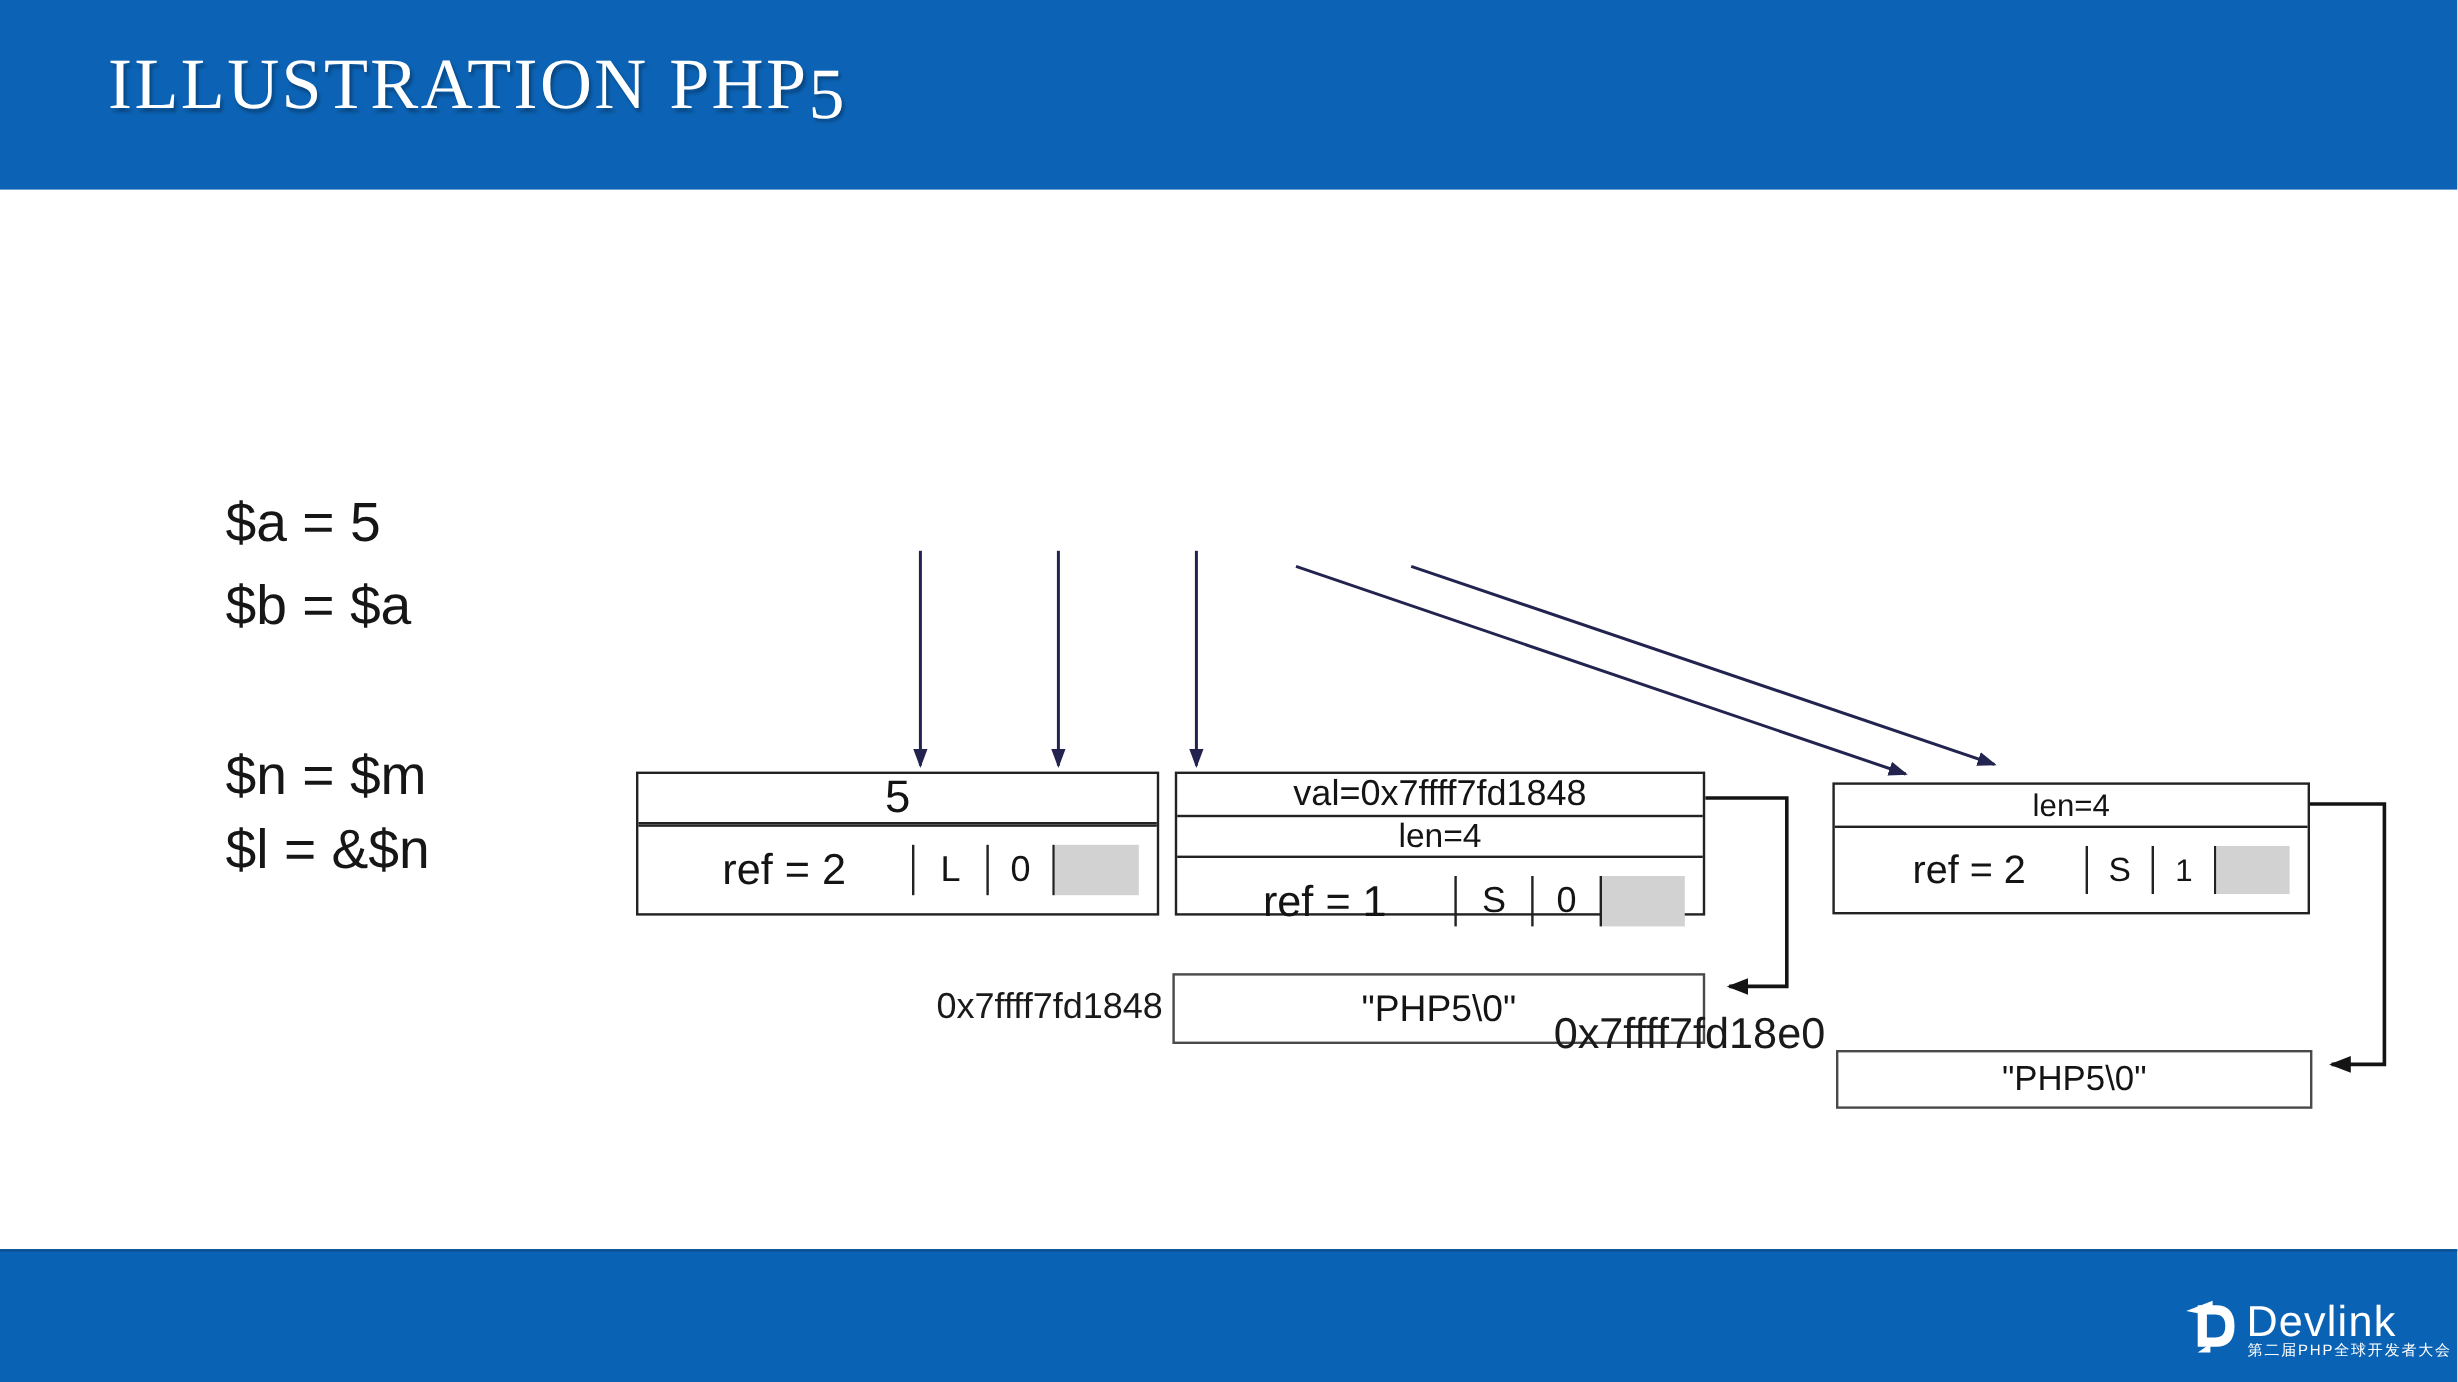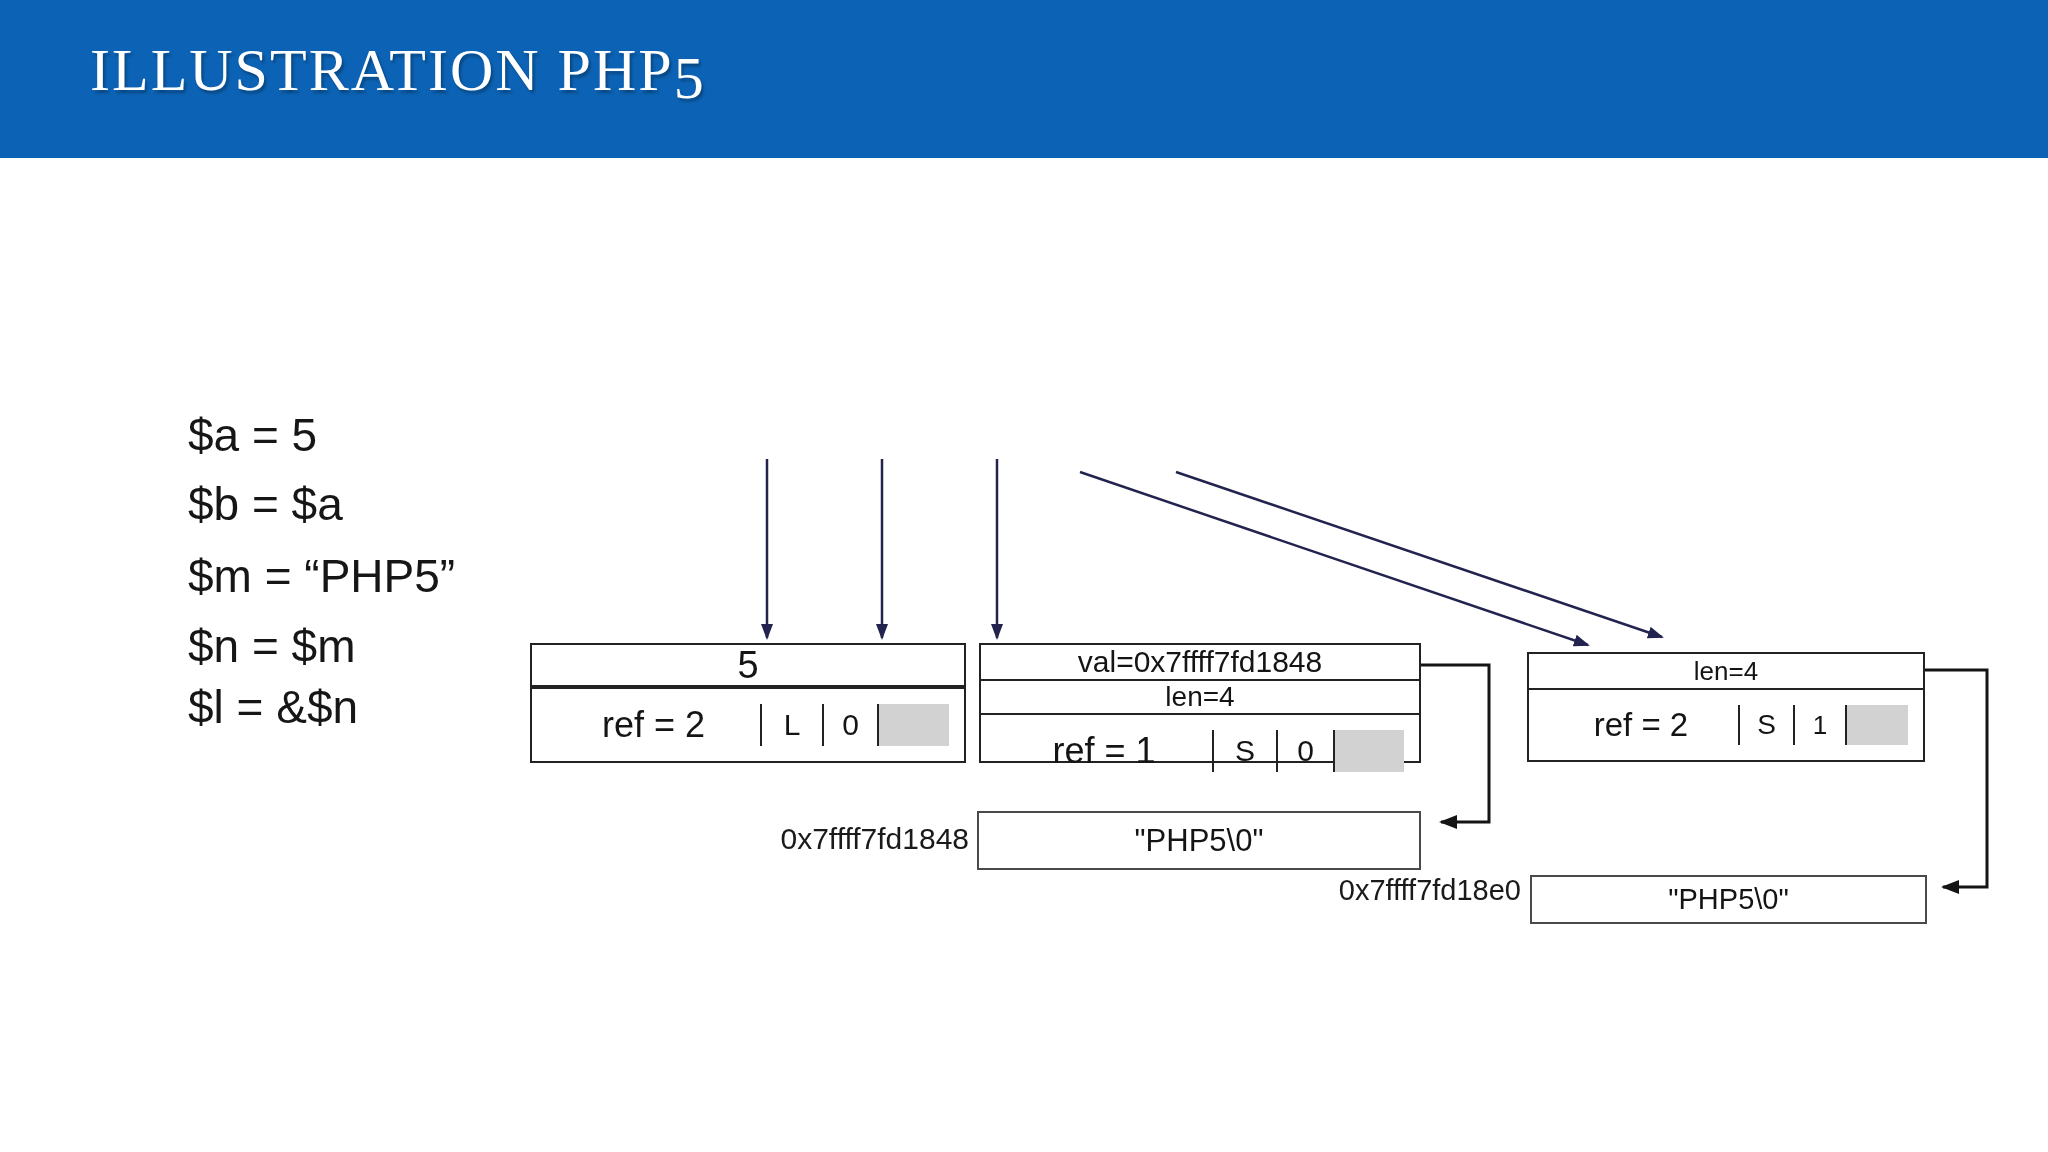--- a/index.html
+++ b/index.html
@@ -55,21 +55,20 @@
 <body>
 
 <div class="slide">
 
   <div class="abs hdr">
     <div class="abs hdr-title"><span>ILLUSTRATION PHP</span><span class="digit">5</span></div>
   </div>
 
   <div class="abs code-line" style="top:412px">$a = 5</div>
   <div class="abs code-line" style="top:481px">$b = $a</div>
-  <div class="abs code-line" style="top:553px">$m = “PHP5”</div>
   <div class="abs code-line" style="top:623px">$n = $m</div>
   <div class="abs code-line" style="top:684px">$l = &amp;$n</div>
 
 
   <svg class="overlay" width="2048" height="1152">
     <defs>
       <marker id="ah-navy" markerUnits="userSpaceOnUse" markerWidth="17" markerHeight="13" refX="14" refY="6" orient="auto">
           <path d="M0,0 L16,6 L0,12 Z"></path>
         </marker>
       <marker id="ah-black" markerUnits="userSpaceOnUse" markerWidth="19" markerHeight="15" refX="16" refY="7" orient="auto">
@@ -113,17 +112,26 @@
       <div class="zcell" style="width:196px;font-size:33px">ref = 2</div>
       <div class="zcell" style="width:55px;font-size:28px">S</div>
       <div class="zcell" style="width:52px;font-size:26px">1</div>
       <div class="zcell gray"></div>
     </div>
   </div>
 
   <div class="abs addr" style="left:745px;top:822px;width:224px;font-size:30px">0x7ffff7fd1848</div>
   <div class="abs sbox" style="left:977px;top:811px;width:444px;height:59px;font-size:31px">"PHP5\0"</div>
 
-  <div class="abs addr" style="left:1292px;top:874px;width:229px;font-size:29px">0x7ffff7fd18e0</div>
+  <div class="abs addr" style="left:1292px;top:840px;width:229px;font-size:36px">0x7ffff7fd18e0</div>
   <div class="abs sbox" style="left:1530px;top:875px;width:397px;height:49px;font-size:29px">"PHP5\0"</div>
 
+  <div class="abs ftr">
+    <svg class="abs" style="left:1818px;top:39px" width="46" height="46" viewBox="0 0 48 48">
+      <path d="M4 11 L27 2 L27 13 L14 13 Z" fill="#ffffff"></path>
+      <path d="M14 6 H30 Q46 6 46 24 Q46 42 30 42 H14 Z M22 14 V34 H29 Q38 34 38 24 Q38 14 29 14 Z" fill="#ffffff"></path>
+      <path d="M14 47 L25 39.5 L25 47 Z" fill="#ffffff"></path>
+    </svg>
+    <div class="abs brand" style="left:1872px;top:40px">Devlink</div>
+    <div class="abs tagline" style="left:1873px;top:74px">第二届PHP全球开发者大会</div>
+  </div>
 
 </div>
 
 </body></html>

